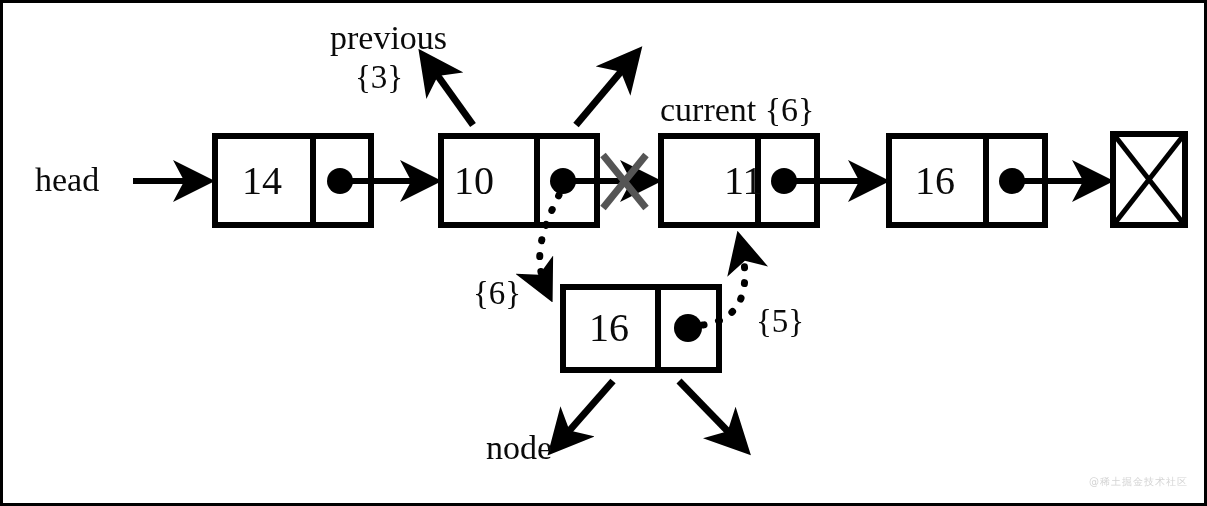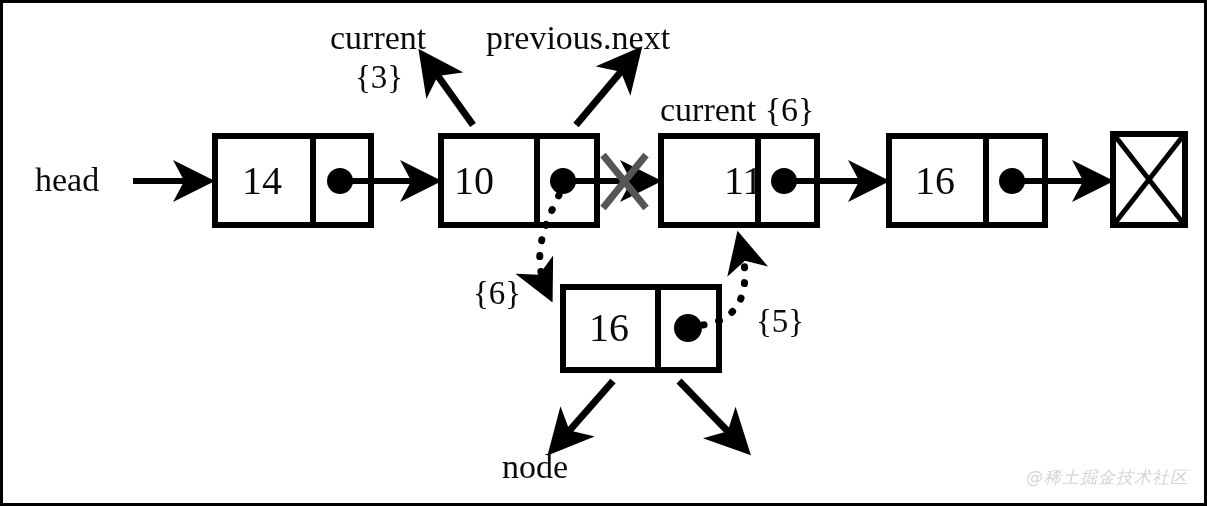--- a/index.html
+++ b/index.html
@@ -39,25 +39,24 @@
     font-size: 40px;
     color: #0a0a0a;
     white-space: nowrap;
     line-height: 1;
   }
   .watermark {
     position: absolute;
     right: 16px;
     bottom: 14px;
     font-family: "DejaVu Sans", sans-serif;
-    font-size: 17px;
+    font-size: 10px;
     color: #d4d4d4;
     letter-spacing: 1px;
     white-space: nowrap;
-    font-style: italic;
   }
 </style>
 </head>
 <body>
 
 <div id="stage">
 
   <svg id="diagram-svg" viewBox="0 0 1207 506">
     <defs>
       <marker id="arrowSolid" viewBox="0 0 12 12" refX="10" refY="6" markerWidth="7" markerHeight="7" orient="auto-start-reverse">
@@ -123,33 +122,32 @@
     <path d="M 700 322 C 742 316 748 282 737 238" fill="none" stroke="#000000" stroke-width="7" stroke-linecap="round" stroke-dasharray="1 15" marker-end="url(#arrowDotted)"></path>
 
     <line x1="470" y1="122" x2="422" y2="55" stroke="#000000" stroke-width="7" marker-end="url(#arrowLabel)"></line>
     <line x1="573" y1="122" x2="632" y2="52" stroke="#000000" stroke-width="7" marker-end="url(#arrowLabel)"></line>
     <line x1="610" y1="378" x2="552" y2="444" stroke="#000000" stroke-width="7" marker-end="url(#arrowLabel)"></line>
     <line x1="676" y1="378" x2="740" y2="444" stroke="#000000" stroke-width="7" marker-end="url(#arrowLabel)"></line>
   </svg>
 
   <div class="lbl lbl-big" style="left:32px; top:160px;text-align:center;">head</div>
 
-  <div class="lbl lbl-big" style="left:327px; top:18px;">current</div>
+  <div class="lbl lbl-big" style="left:327px; top:18px;">previous</div>
 
   <div class="lbl lbl-brace" style="left:352px; top:58px;">{3}</div>
 
-  <div class="lbl lbl-big" style="left:483px; top:18px;">previous.next</div>
 
   <div class="lbl lbl-big" style="left:657px; top:90px;">current {6}</div>
 
   <div class="lbl lbl-brace" style="left:470px; top:274px;">{6}</div>
 
   <div class="lbl lbl-brace" style="left:753px; top:302px;">{5}</div>
 
-  <div class="lbl lbl-big" style="left:483px; top:447px;margin-left:16px;">node</div>
+  <div class="lbl lbl-big" style="left:483px; top:428px;">node</div>
 
 
   <div class="nodeval" style="left:239px; top:158px;text-align:right;">14</div>
   <div class="nodeval" style="left:451px; top:158px;">10</div>
   <div class="nodeval" style="left:721px; top:158px;">11</div>
   <div class="nodeval" style="left:912px; top:158px;">16</div>
   <div class="nodeval" style="left:586px; top:305px;">16</div>
 
   <div class="watermark">@稀土掘金技术社区</div>
 

